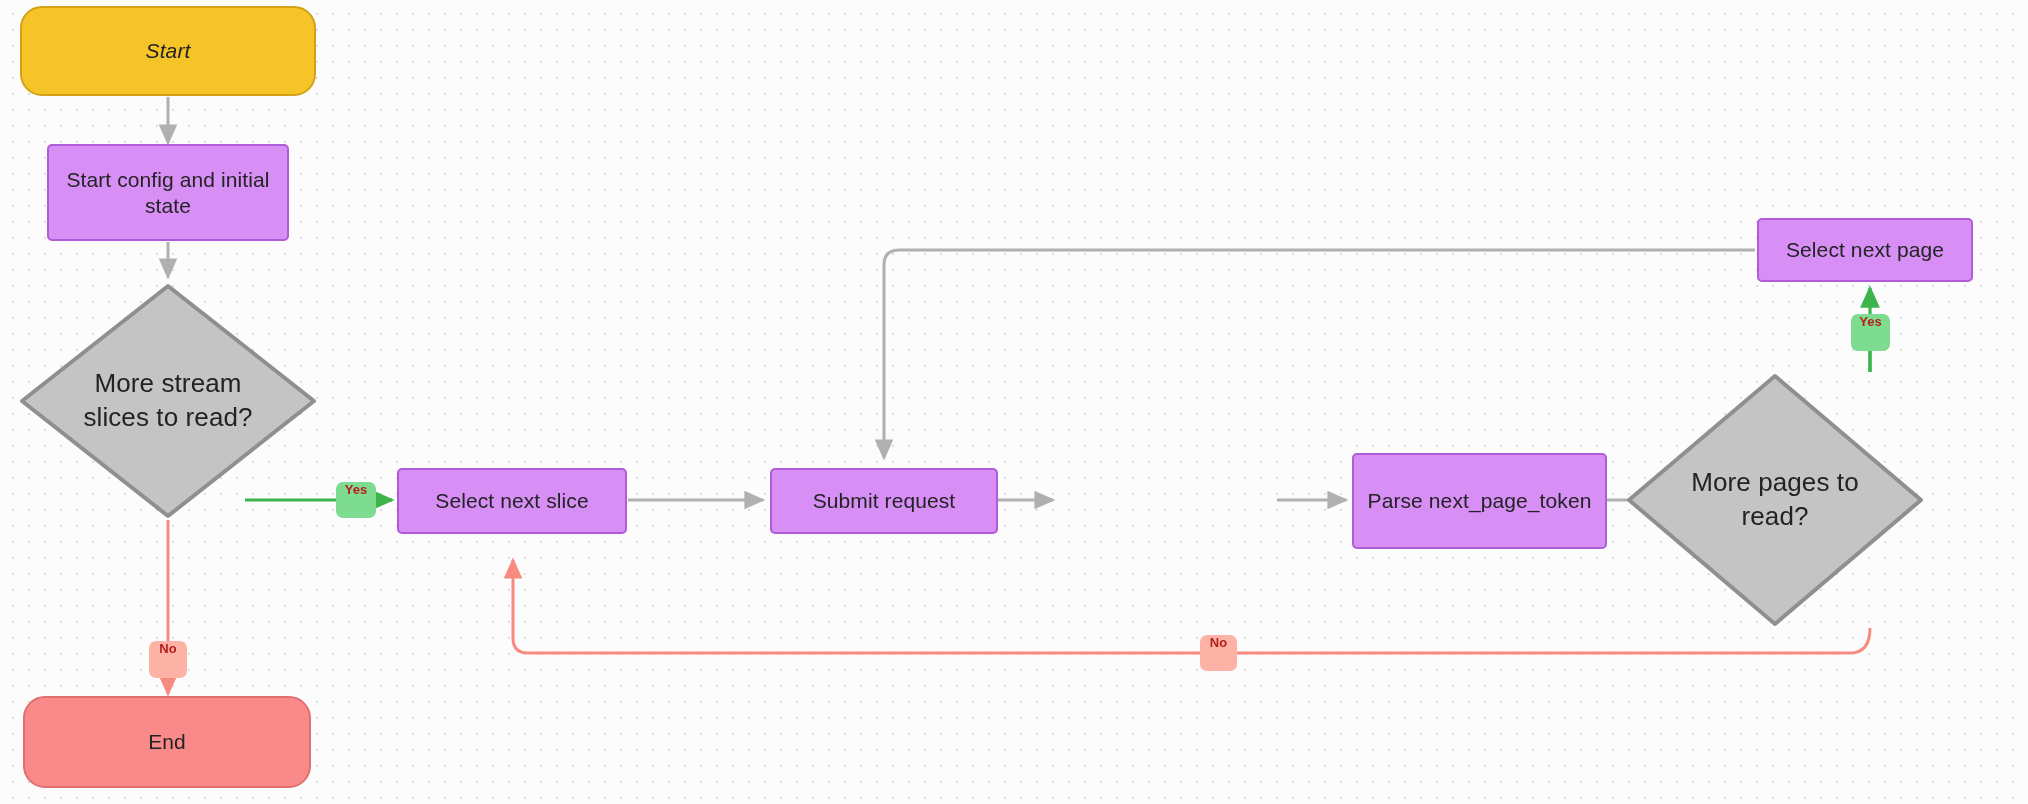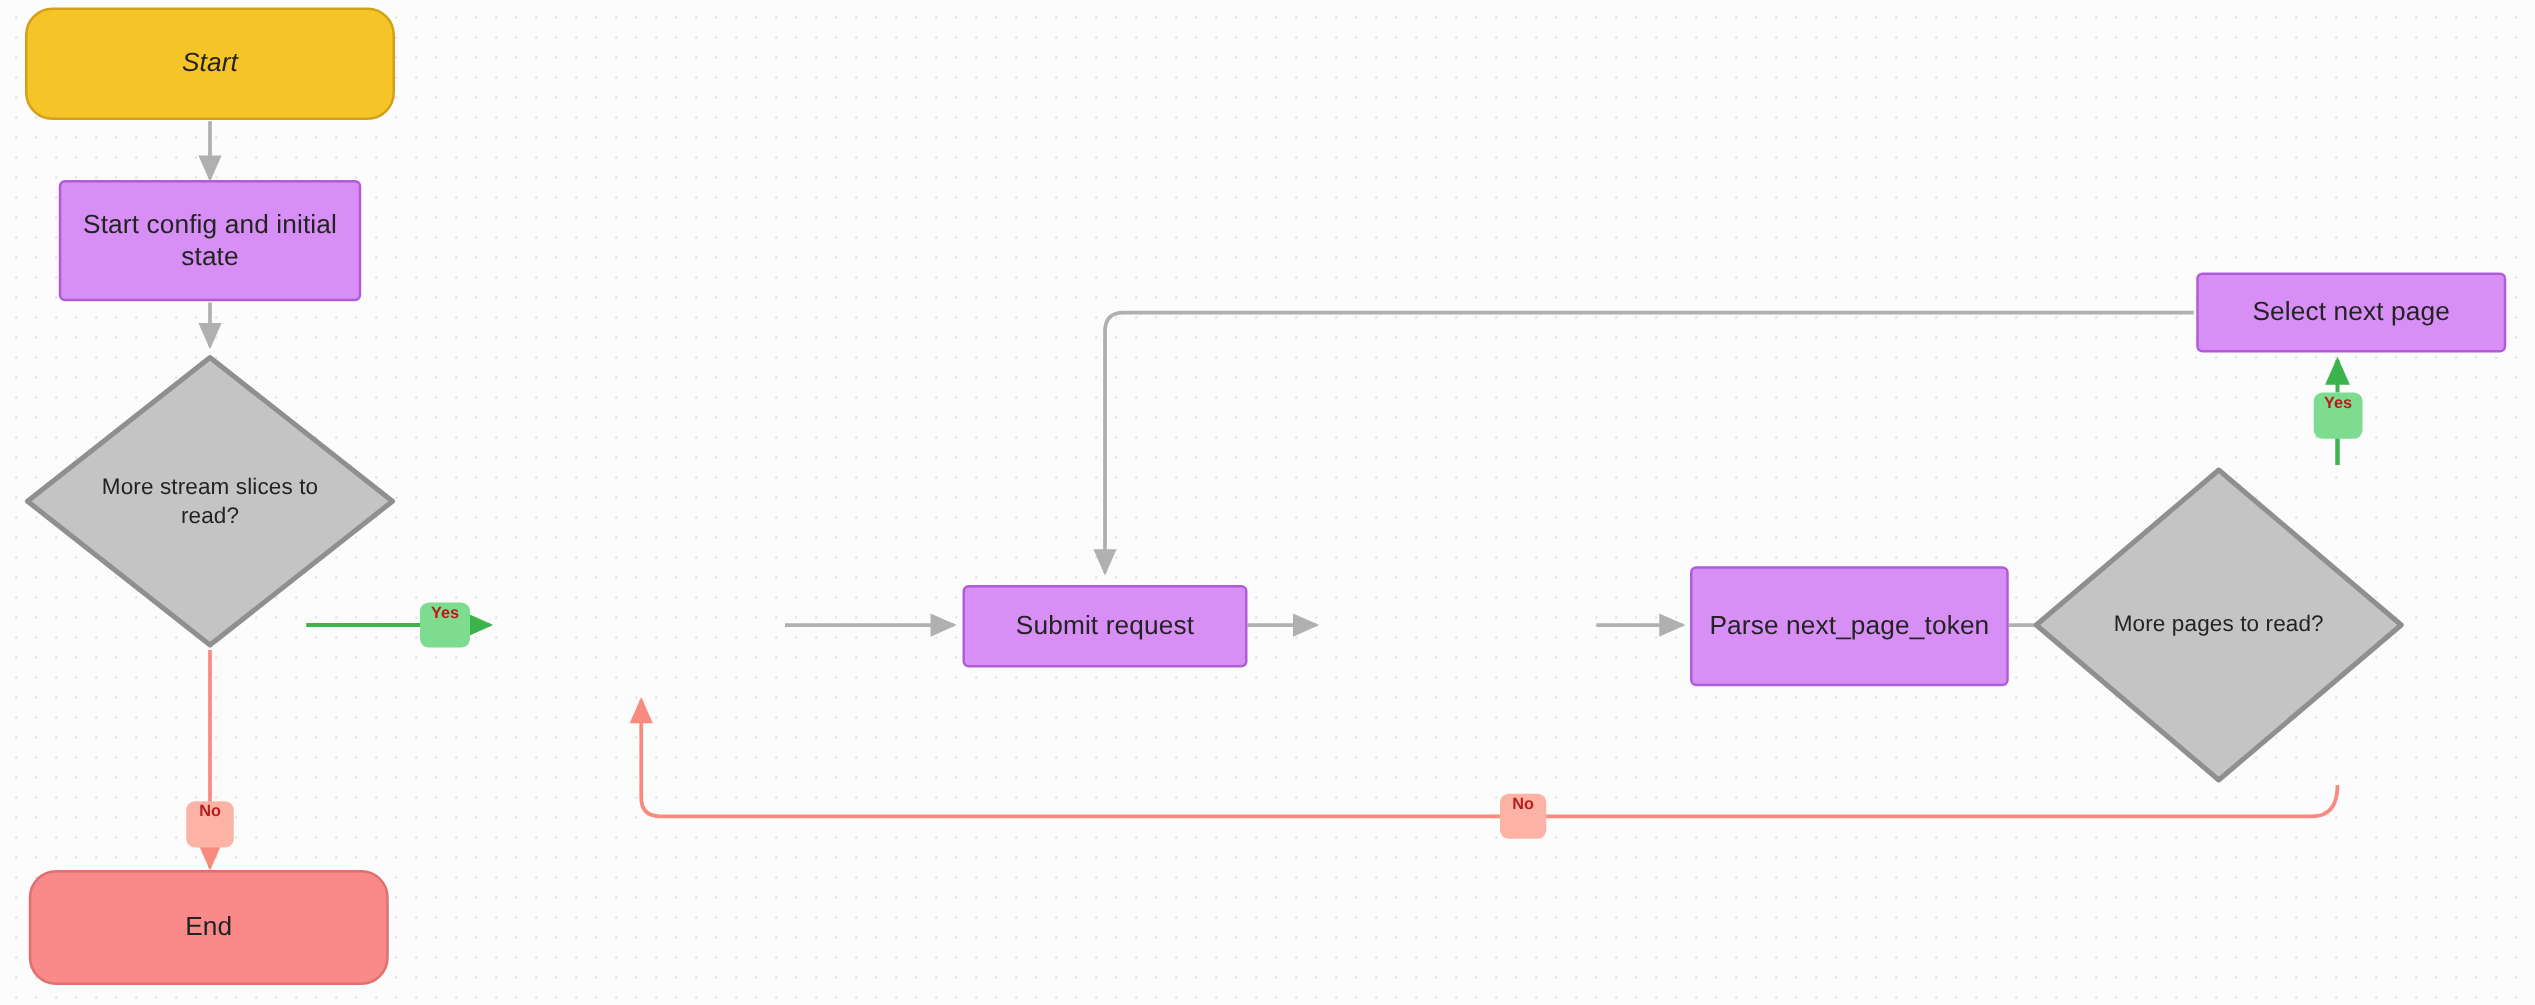--- a/index.html
+++ b/index.html
@@ -61,21 +61,21 @@
   .diamond-shape {
     position: absolute;
     left: 0; top: 0;
     width: 100%; height: 100%;
   }
   .diamond-label {
     position: relative;
     z-index: 2;
     width: 62%;
     color: #232323;
-    font-size: 18px;
+    font-size: 26px;
     line-height: 1.3;
   }
   .edge-badge {
     position: absolute;
     box-sizing: border-box;
     display: flex;
     align-items: flex-start;
     justify-content: center;
     font-size: 13px;
     font-weight: bold;
@@ -147,38 +147,41 @@
     <svg class="diamond-shape" viewBox="0 0 300 238" preserveAspectRatio="none" xmlns="http://www.w3.org/2000/svg">
       <polygon points="150,4 296,119 150,234 4,119" fill="#c4c4c4" stroke="#8f8f8f" stroke-width="4" stroke-linejoin="round"></polygon>
     </svg>
     <span class="diamond-label">More stream slices to read?</span>
   </div>
 
   <div class="node terminator-end" style="left:23px; top:696px; width:288px; height:92px;">
     <span>End</span>
   </div>
 
+  <div class="node process" style="left:397px; top:468px; width:230px; height:66px;">
+    <span>Select next slice</span>
+  </div>
 
   <div class="node process" style="left:770px; top:468px; width:228px; height:66px;justify-content:center;">
     <span>Submit request</span>
   </div>
 
 
   <div class="node process" style="left:1352px; top:453px; width:255px; height:96px;">
     <span>Parse next_page_token</span>
   </div>
 
   <div class="node decision-wrap" style="left:1625px; top:372px; width:300px; height:256px;">
     <svg class="diamond-shape" viewBox="0 0 300 256" preserveAspectRatio="none" xmlns="http://www.w3.org/2000/svg">
       <polygon points="150,4 296,128 150,252 4,128" fill="#c4c4c4" stroke="#8f8f8f" stroke-width="4" stroke-linejoin="round"></polygon>
     </svg>
     <span class="diamond-label">More pages to read?</span>
   </div>
 
-  <div class="node process" style="left:1757px; top:218px; width:248px; height:64px;">
+  <div class="node process" style="left:1757px; top:218px; width:216px; height:64px;">
     <span>Select next page</span>
   </div>
 
   <div class="edge-badge badge-yes" style="left:336px; top:482px; width:40px; height:36px;">
     <span>Yes</span>
   </div>
 
   <div class="edge-badge badge-no" style="left:149px; top:641px; width:38px; height:37px;">
     <span>No</span>
   </div>

